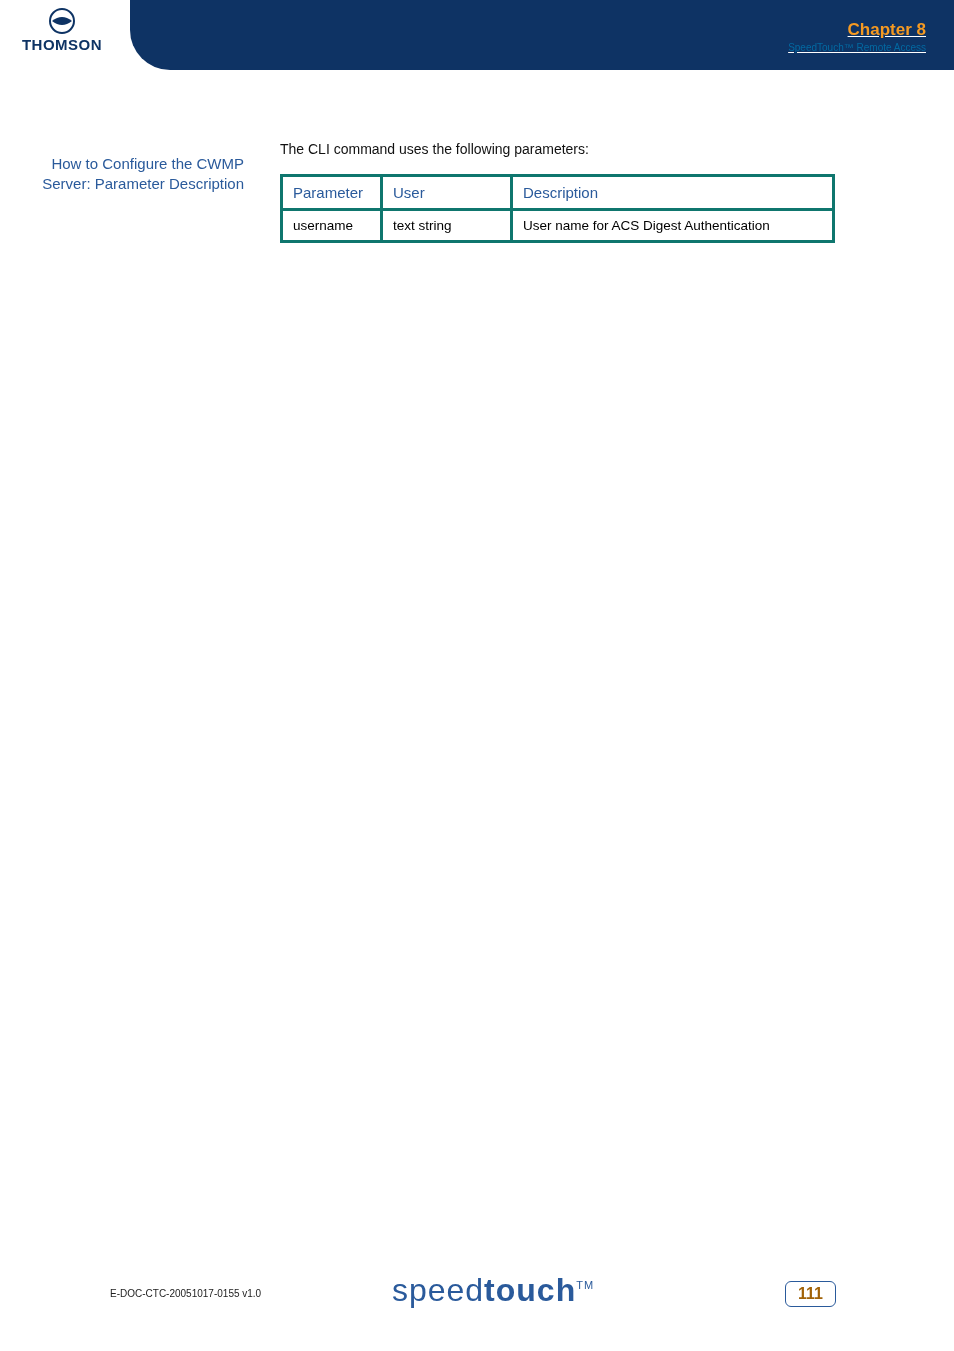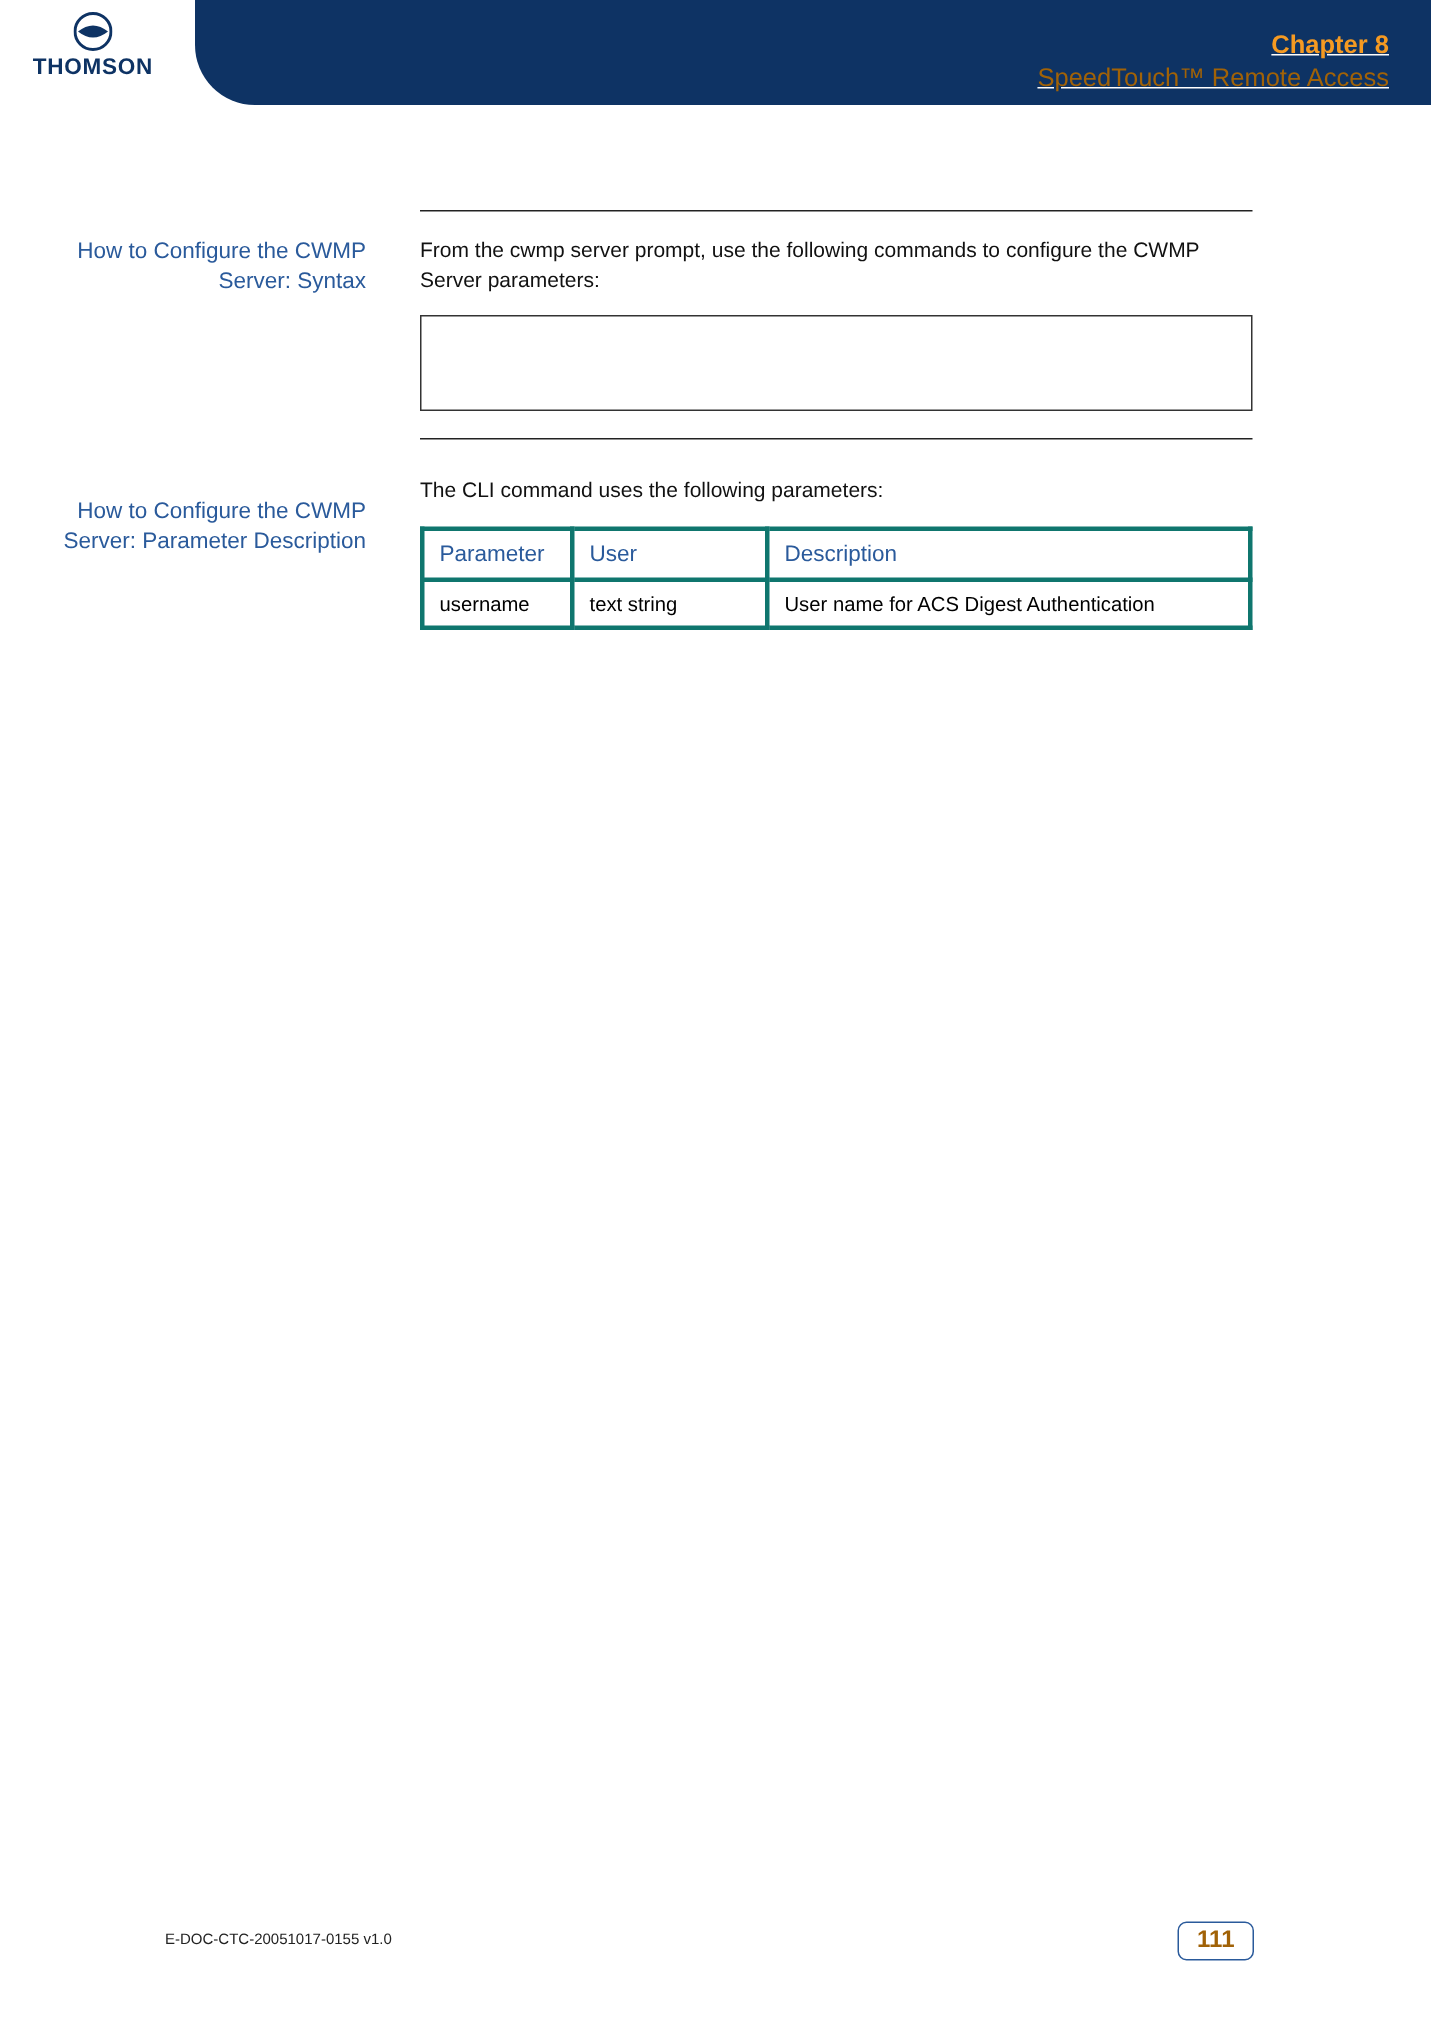--- a/index.html
+++ b/index.html
@@ -48,22 +48,22 @@
       color: #fff;
       text-decoration: underline;
     }
     .chapter-title {
       color: #f59a22;
       font-weight: bold;
       font-size: 17px;
       margin-bottom: 2px;
     }
     .chapter-sub {
-      font-size: 17px;
-      color: #a16207;
+      font-size: 10px;
+      color: #0369a1;
     }
     .content {
       position: absolute;
       top: 140px;
       left: 0;
       right: 0;
     }
     .section {
       display: flex;
       margin-bottom: 24px;
@@ -183,29 +183,20 @@
     <div class="logo-text">THOMSON</div>
   </div>
   <div class="chapter-block">
     <div class="chapter-title">Chapter 8</div>
     <div class="chapter-sub">SpeedTouch™ Remote Access</div>
   </div>
 </div>
 
 <div class="content">
 
-  <div class="section">
-    <div class="side-label side-label-first">How to Configure the CWMP Server: Syntax</div>
-    <div class="main-col">
-      <hr class="hr-top">
-      <p class="body-text">From the cwmp server prompt, use the following commands to configure the CWMP Server parameters:</p>
-      <div class="code-box"></div>
-      <hr class="hr-mid">
-    </div>
-  </div>
 
   <div class="section">
     <div class="side-label">How to Configure the CWMP Server: Parameter Description</div>
     <div class="main-col">
       <p class="body-text">The CLI command uses the following parameters:</p>
       <table class="param-table">
         <thead>
           <tr>
             <th>Parameter</th>
             <th>User</th>
@@ -220,14 +211,17 @@
           </tr>
         </tbody>
       </table>
     </div>
   </div>
 
 </div>
 
 <div class="footer">
   <div class="doc-id">E-DOC-CTC-20051017-0155 v1.0</div>
+  <div class="brand">
+    <span class="light">speed</span><span class="bold">touch</span><span class="tm">TM</span>
+  </div>
   <div class="page-box">111</div>
 </div>
 
 </body></html>

